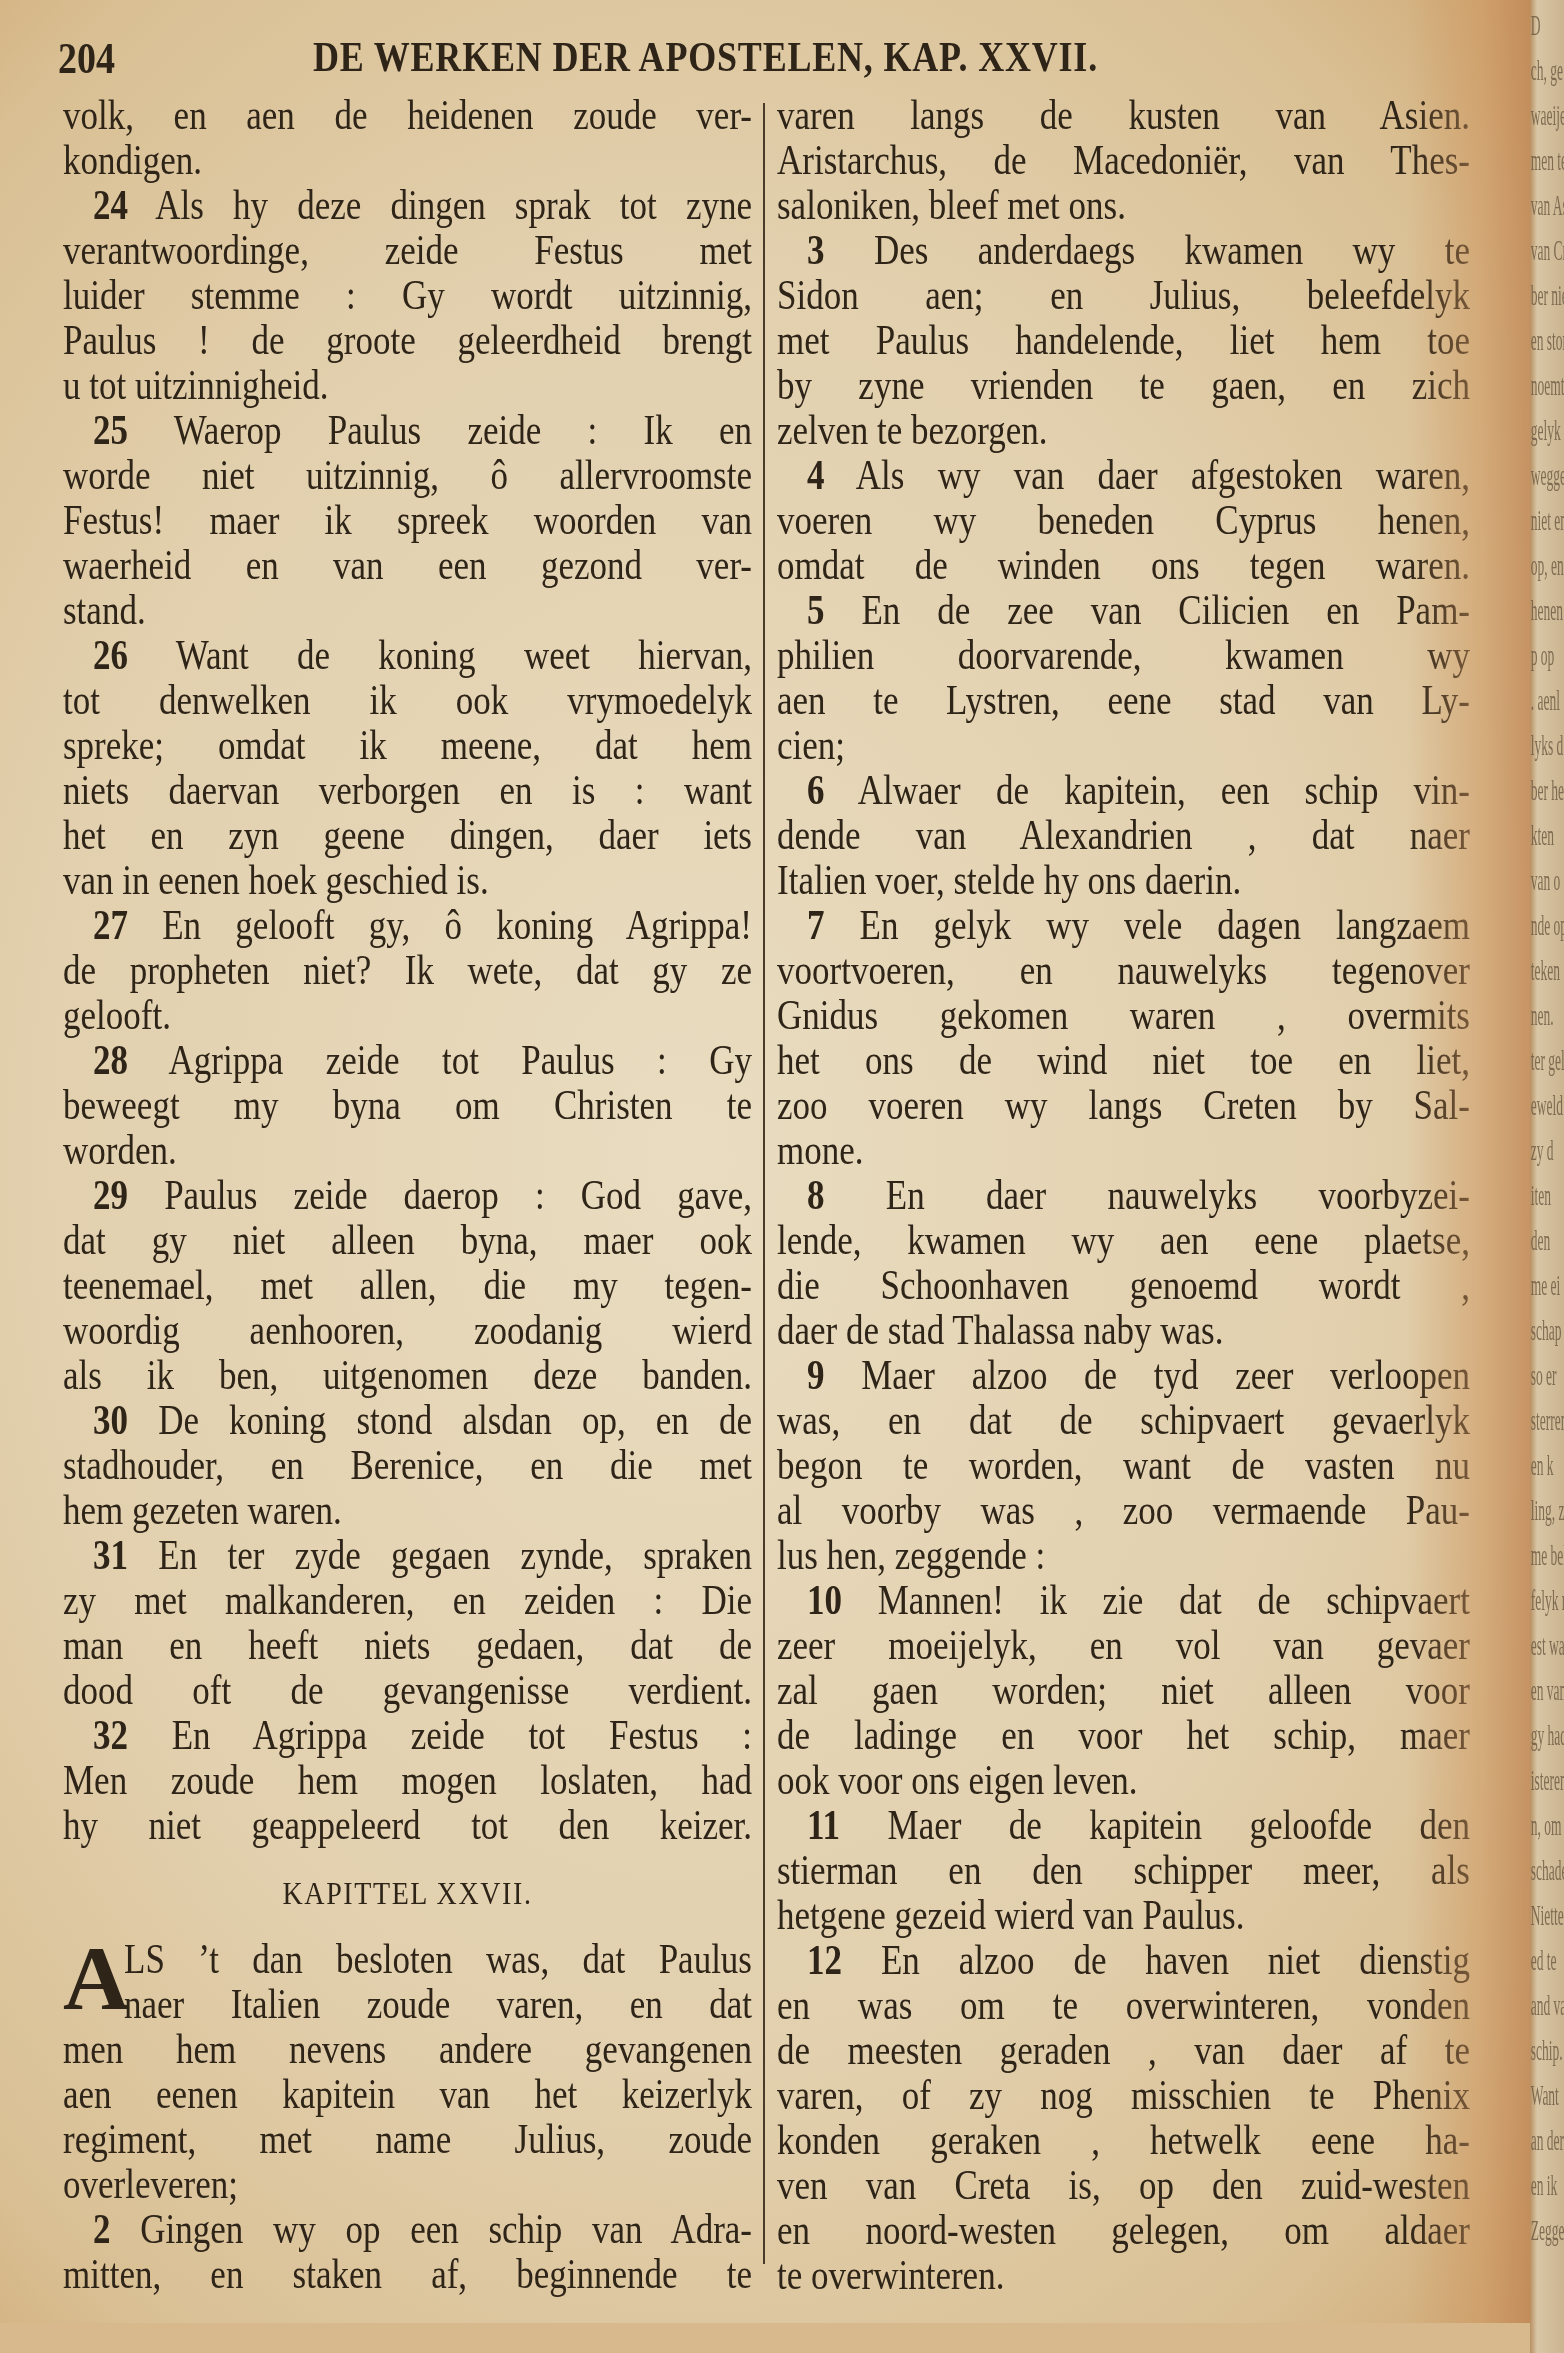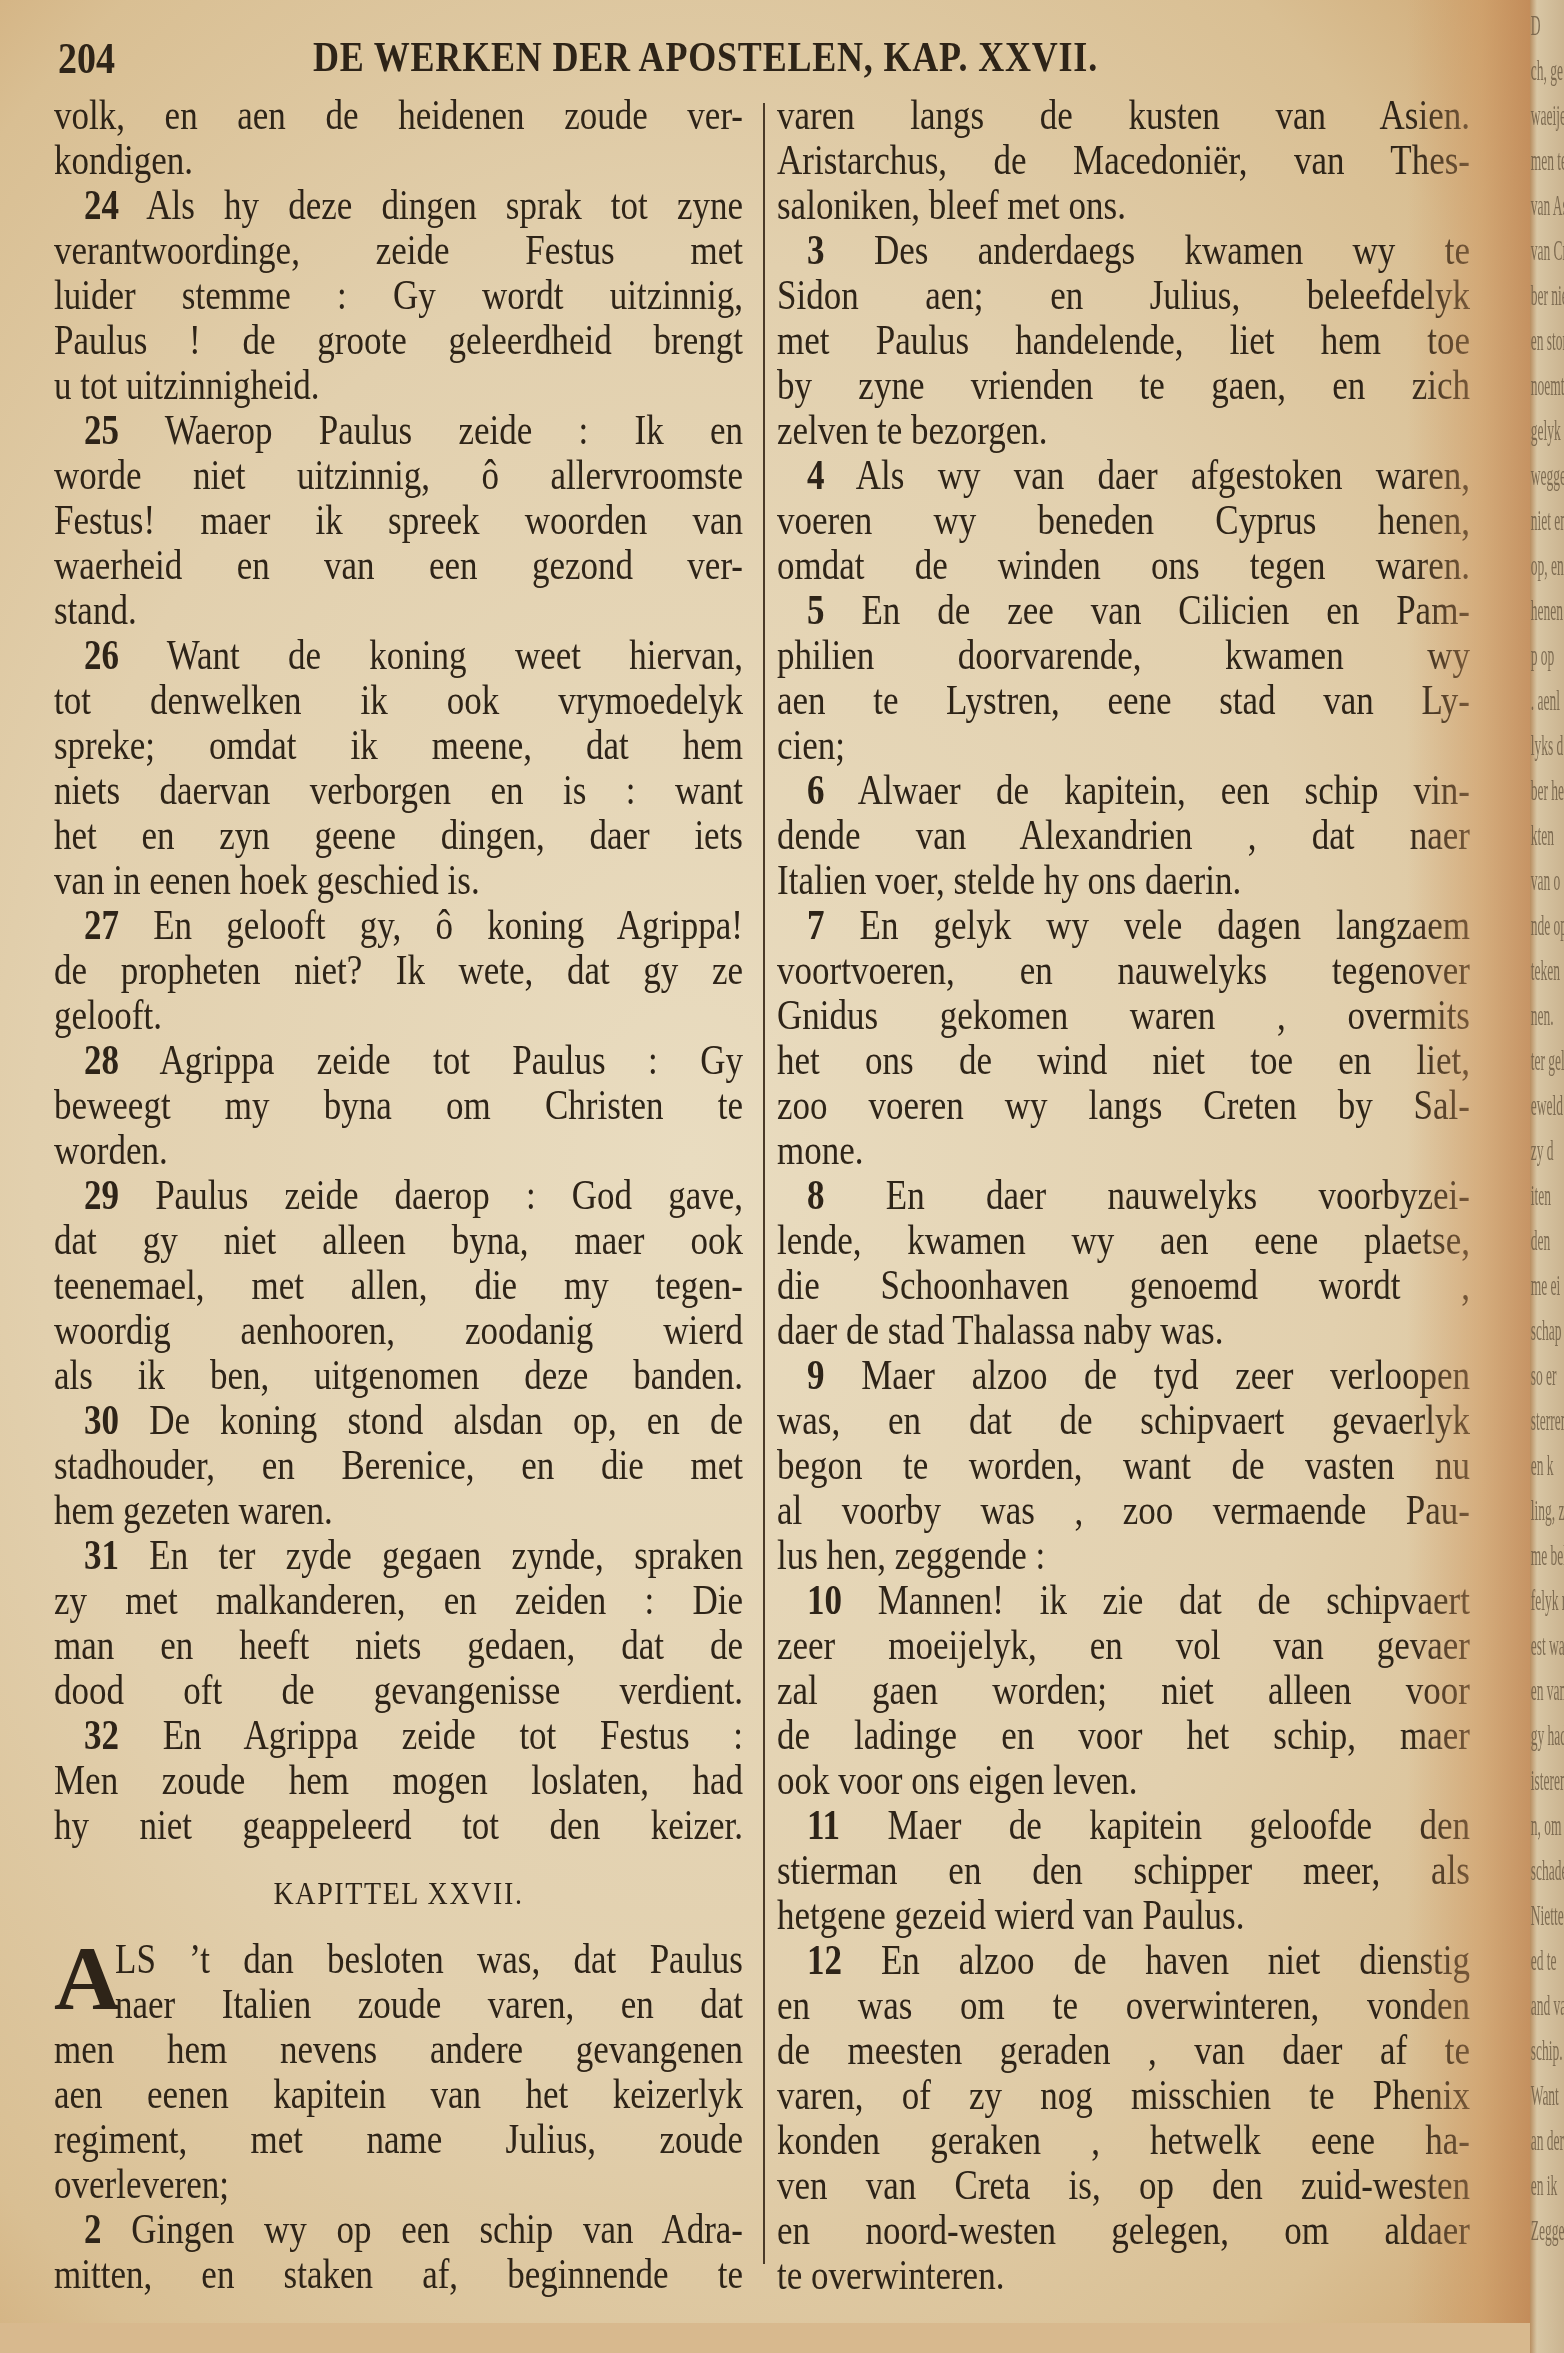--- a/index.html
+++ b/index.html
@@ -35,21 +35,21 @@
     transform: scaleY(1.15); transform-origin: top;
   }
   .running-title {
     position: absolute; left: 313px; top: 0; font-size: 36px; font-weight: bold; letter-spacing: 0.8px;
     transform: scaleY(1.15); transform-origin: top;
   }
   .column {
     position: absolute; top: 94px; width: 689px;
     font-size: 35px; line-height: 45px;
   }
-  .col-left { left: 54px; }
+  .col-left { left: 63px; }
   .col-right { left: 777px; width: 693px; }
   .divider {
     position: absolute; left: 763px; top: 103px; width: 1.6px; height: 2161px; background: #4a3a28;
   }
   .line {
     display: block; white-space: nowrap; text-align: justify; text-align-last: justify;
     height: 45px; overflow: hidden;
     transform: scaleY(1.18); transform-origin: 0 60%;
   }
   .line.last { text-align-last: left; }

